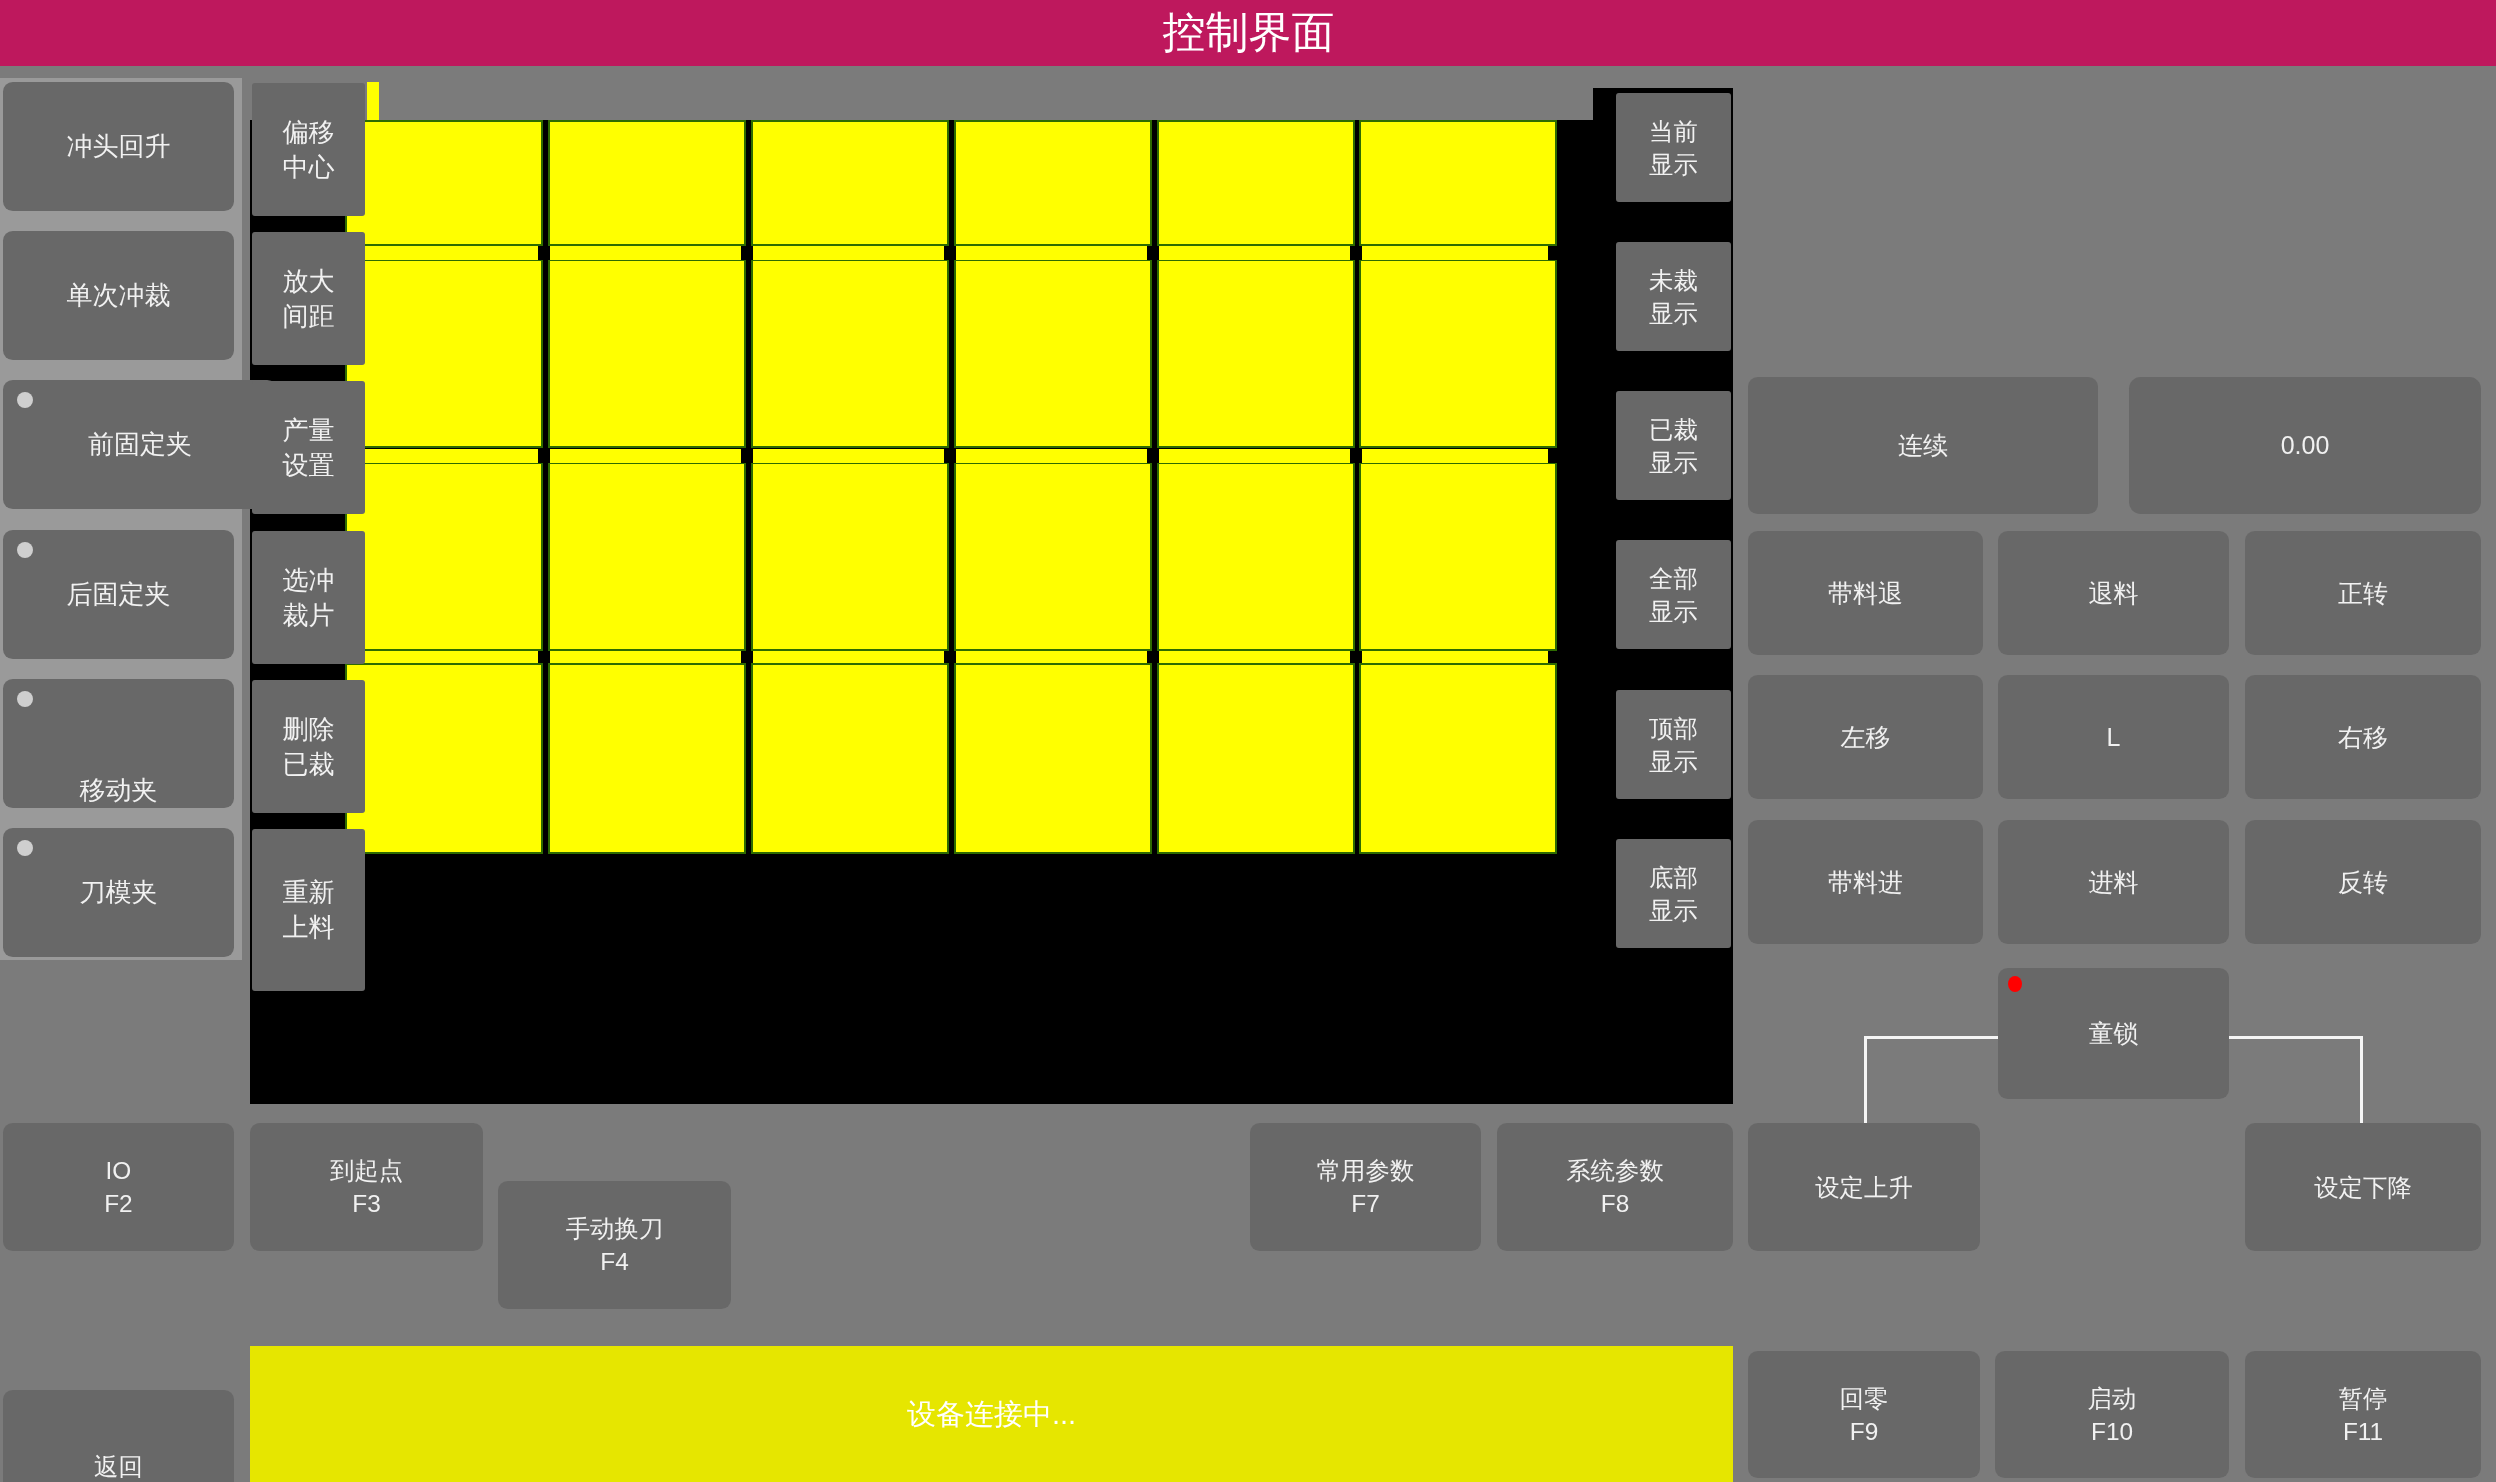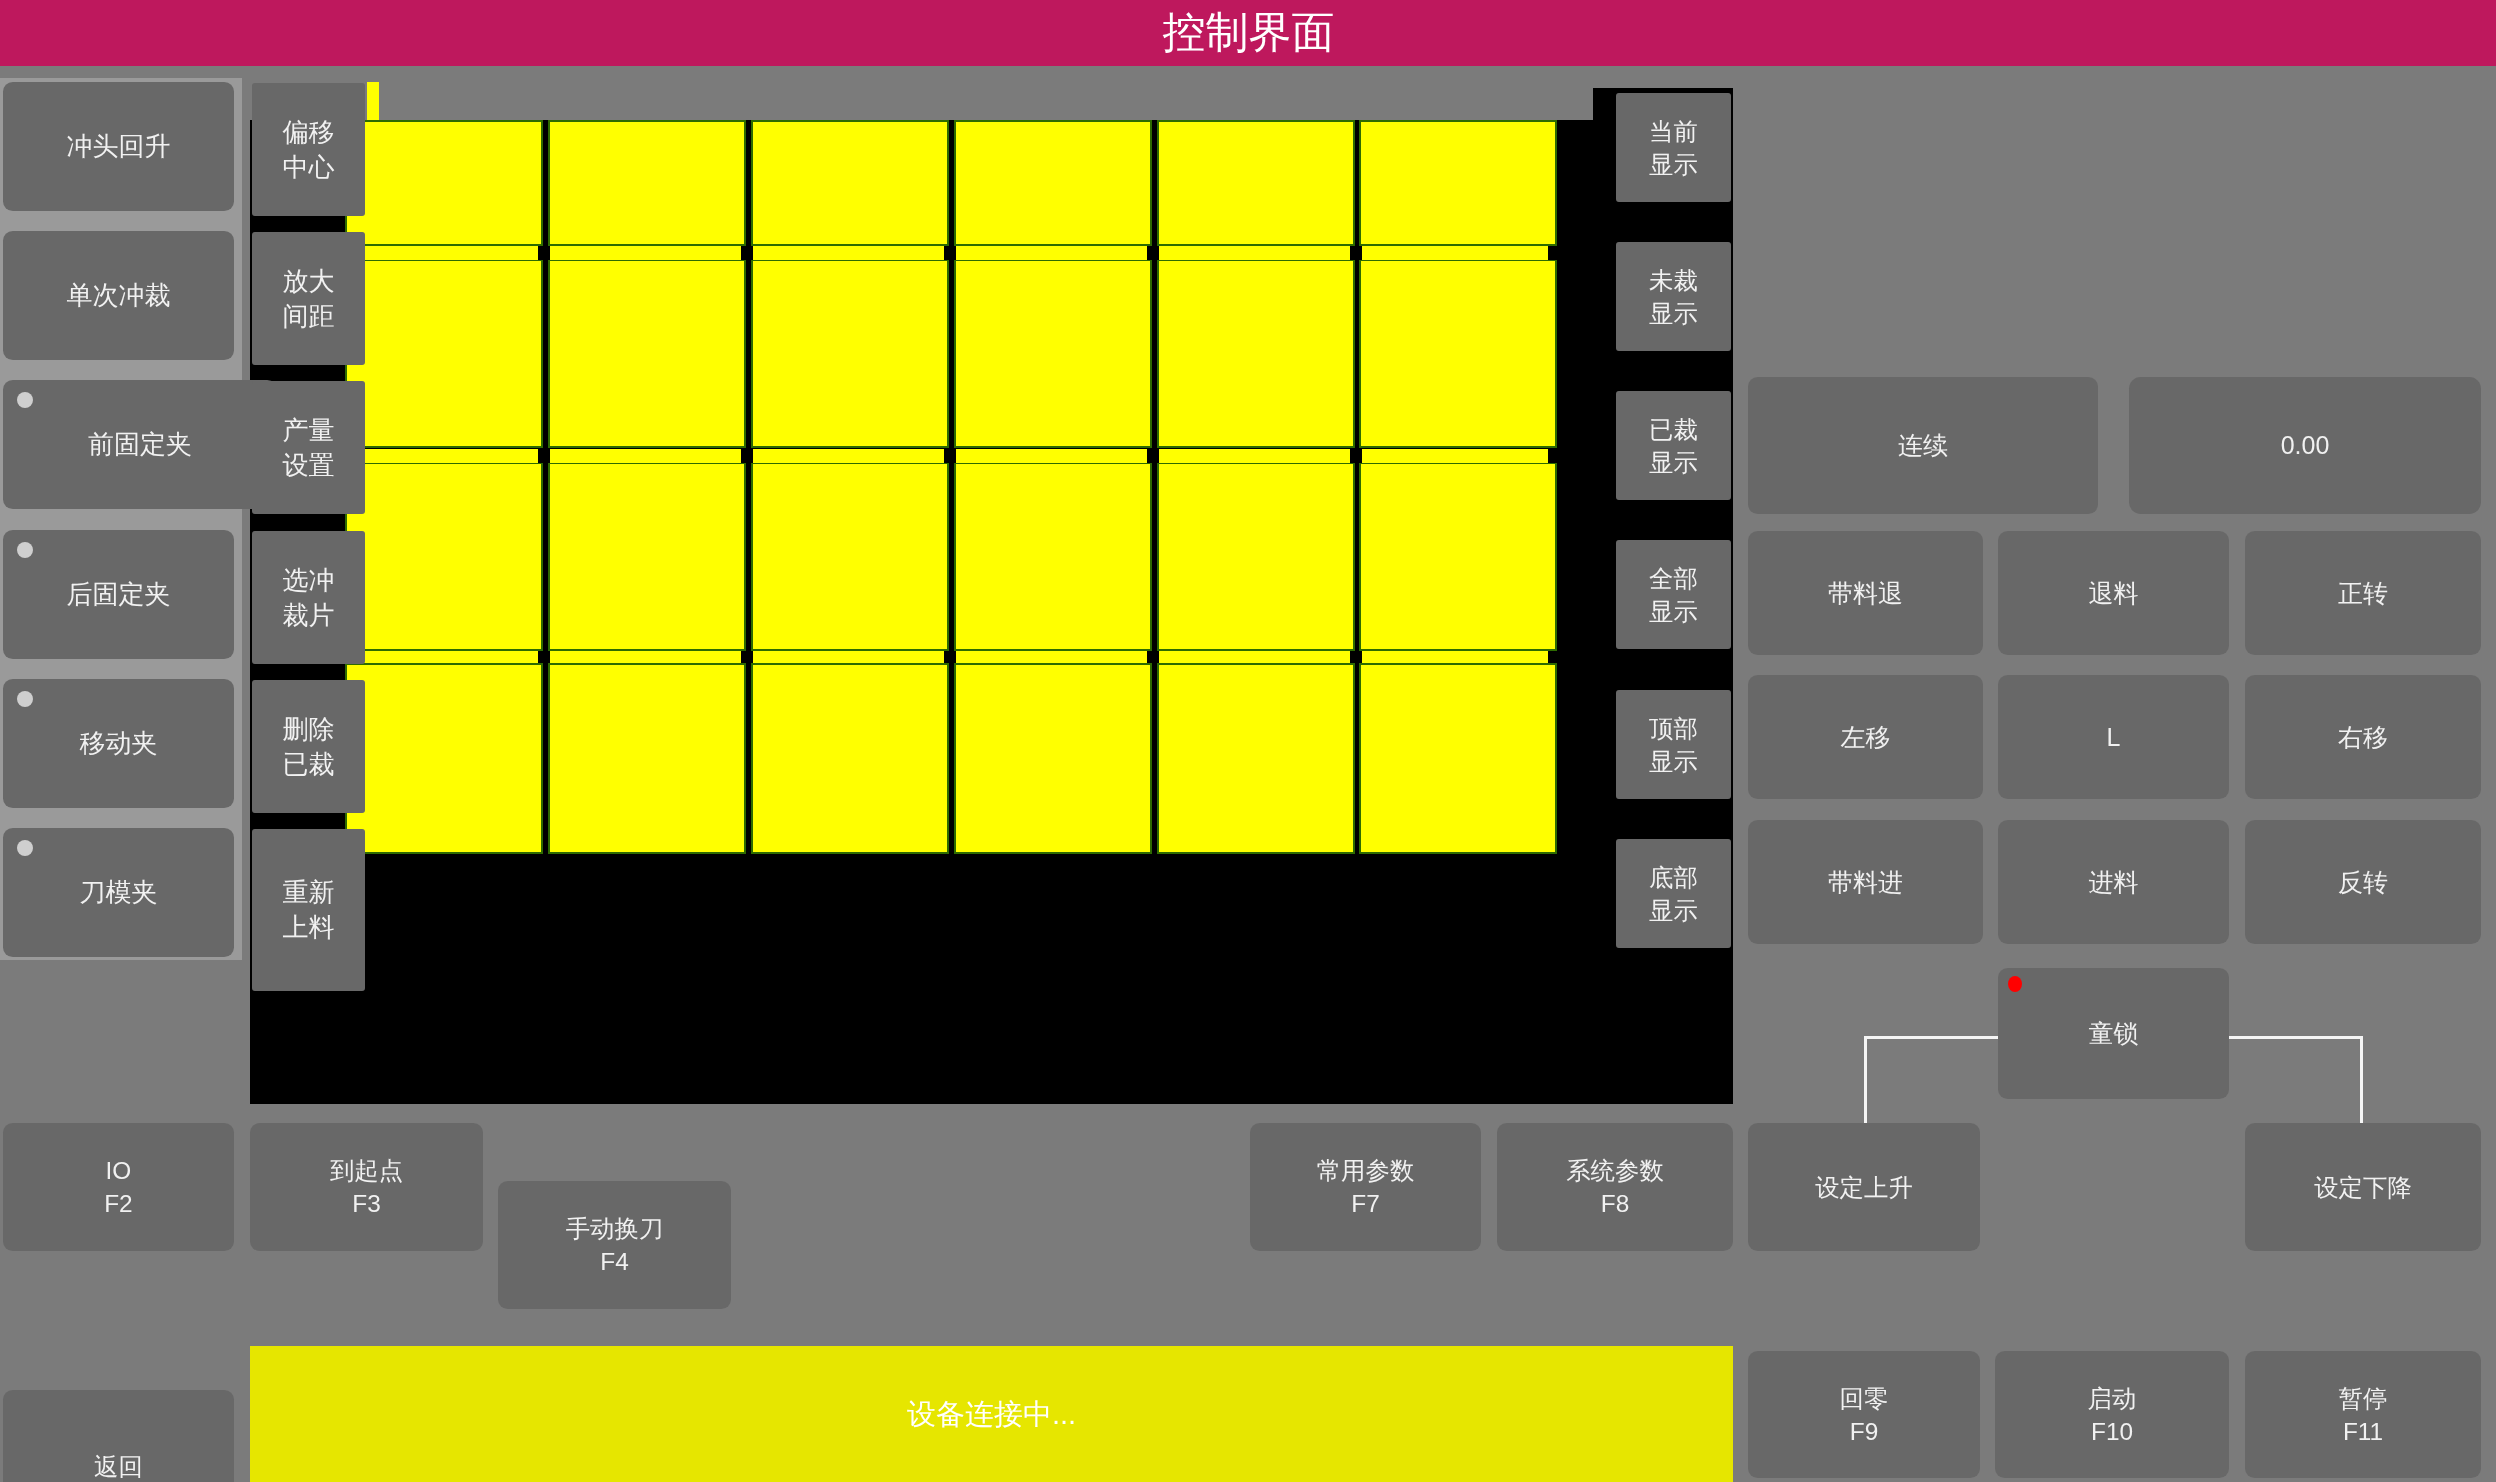--- a/index.html
+++ b/index.html
@@ -97,21 +97,21 @@
         <span>单次冲裁</span>
       </div>
       <div class="btn fs27" style="left: 2.9px; top: 380px; width: 274px; height: 129px;">
         <span class="ind-dot"></span>
         <span>前固定夹</span>
       </div>
       <div class="btn fs27" style="left: 2.9px; top: 530px; width: 231px; height: 129px;">
         <span class="ind-dot"></span>
         <span>后固定夹</span>
       </div>
-      <div class="btn fs27" style="left: 2.9px; top: 679px; width: 231px; height: 129px;">
+      <div class="btn fs27" style="left: 2.9px; top: 679px; width: 231px; height: 129px; justify-content: flex-end;">
         <span class="ind-dot"></span>
         <span>移动夹</span>
       </div>
       <div class="btn fs27" style="left: 2.9px; top: 828px; width: 231px; height: 129px;">
         <span class="ind-dot"></span>
         <span>刀模夹</span>
       </div>
     </div>
   <div id="tool-col">
       <div class="btn sq fs27" style="left: 252px; top: 83px; width: 113px; height: 133px;">

